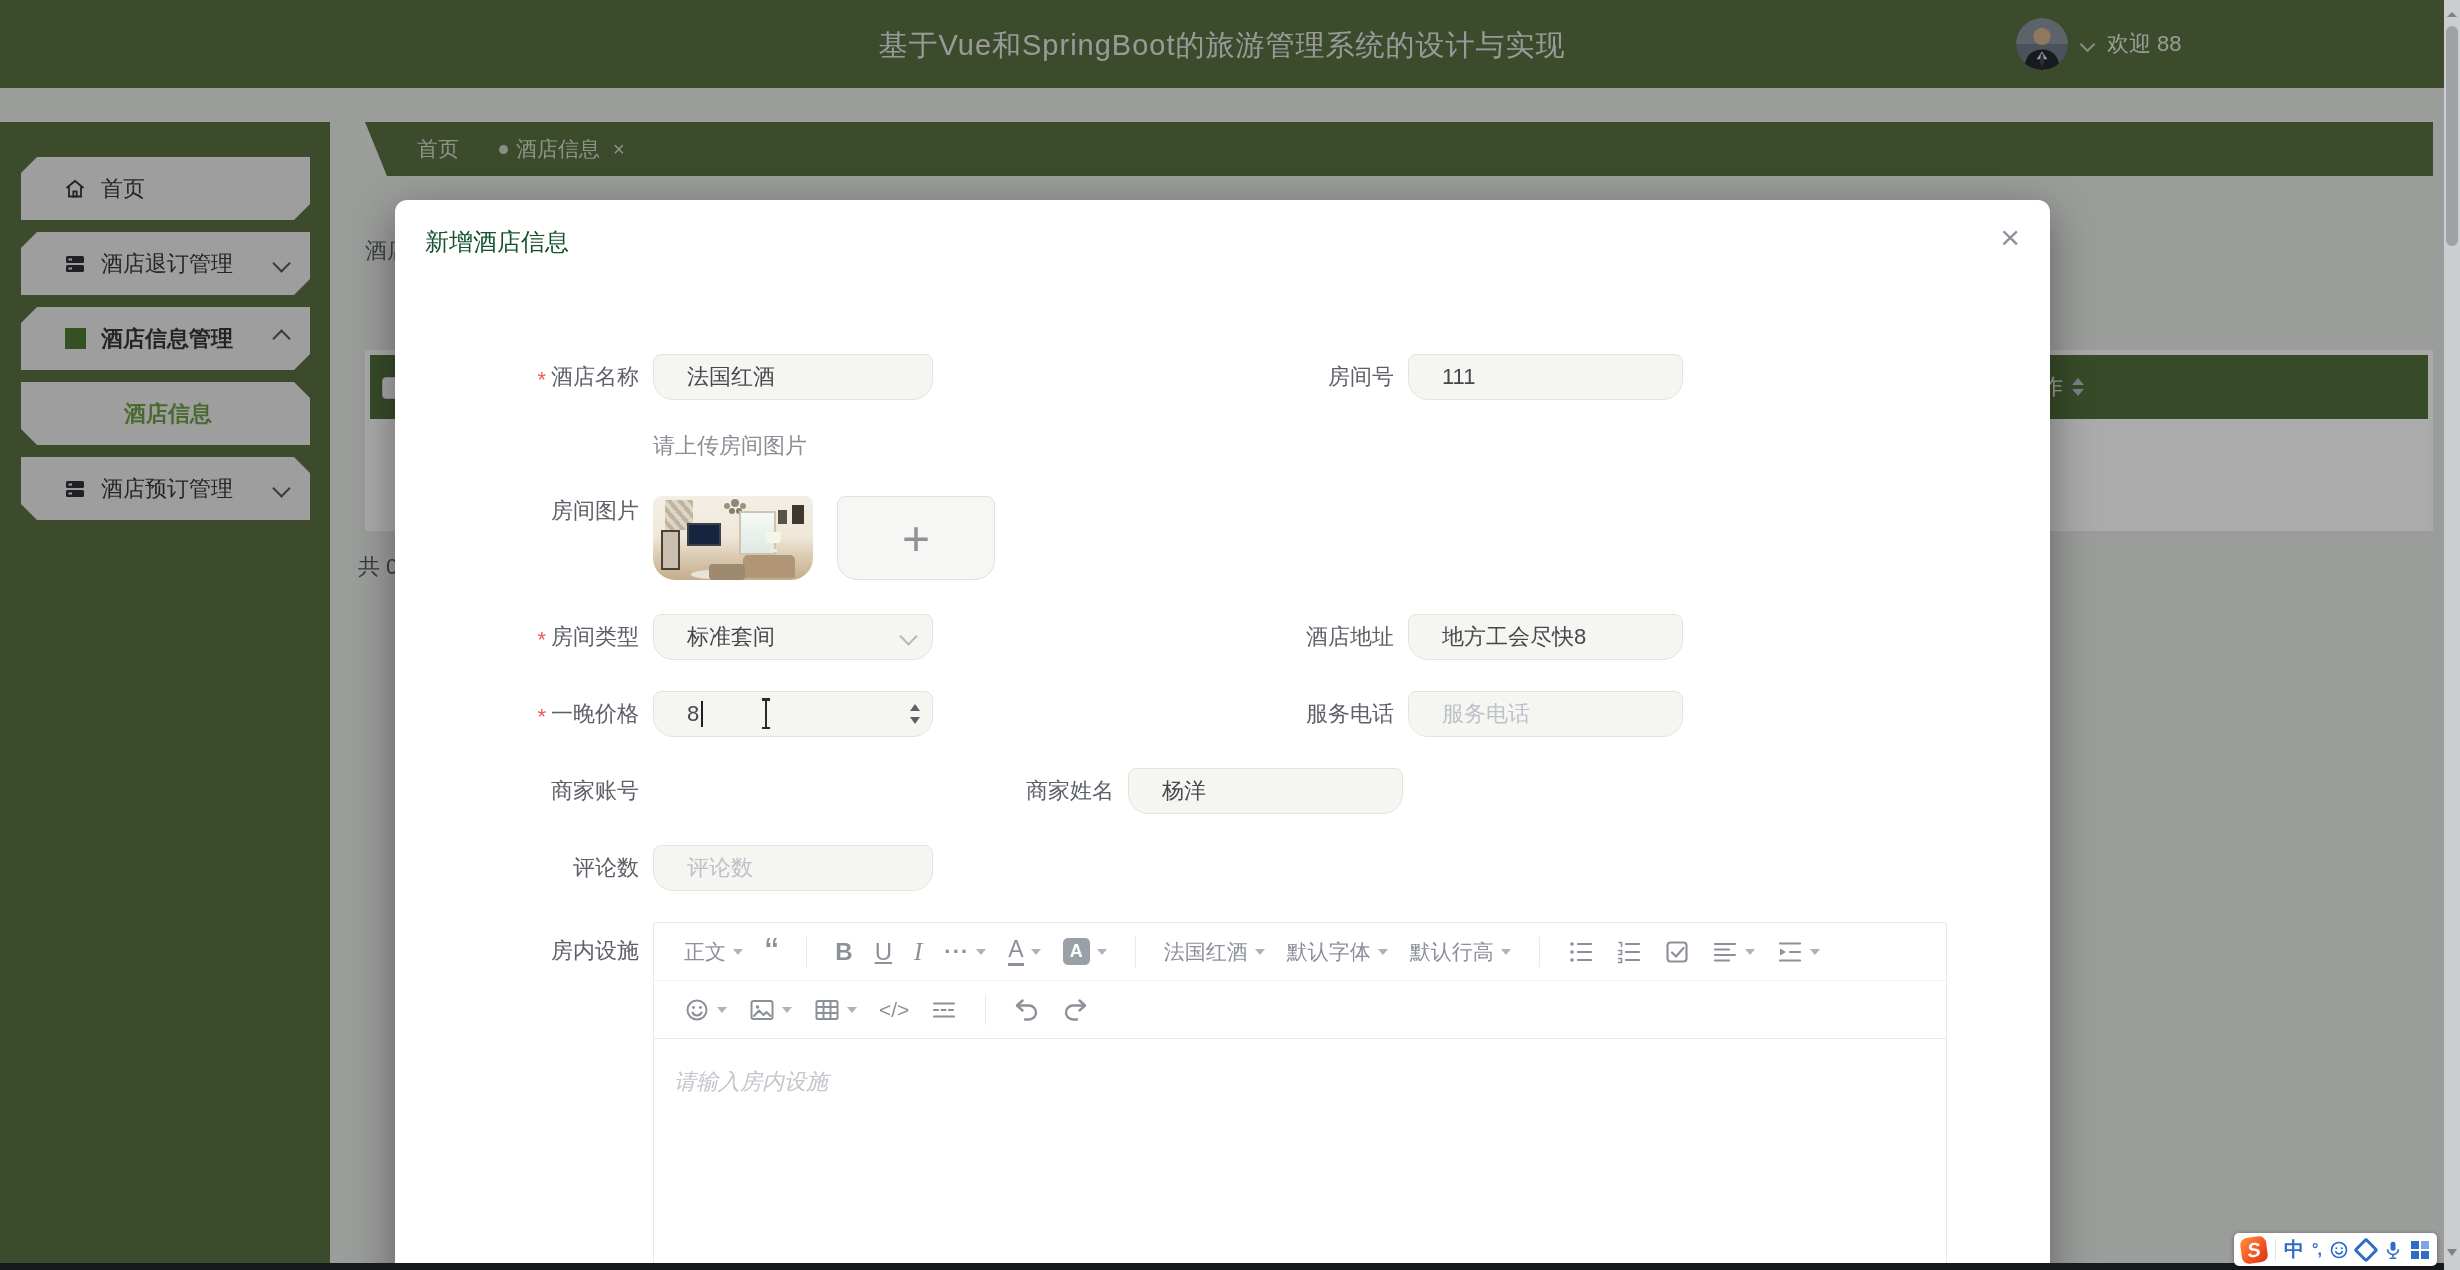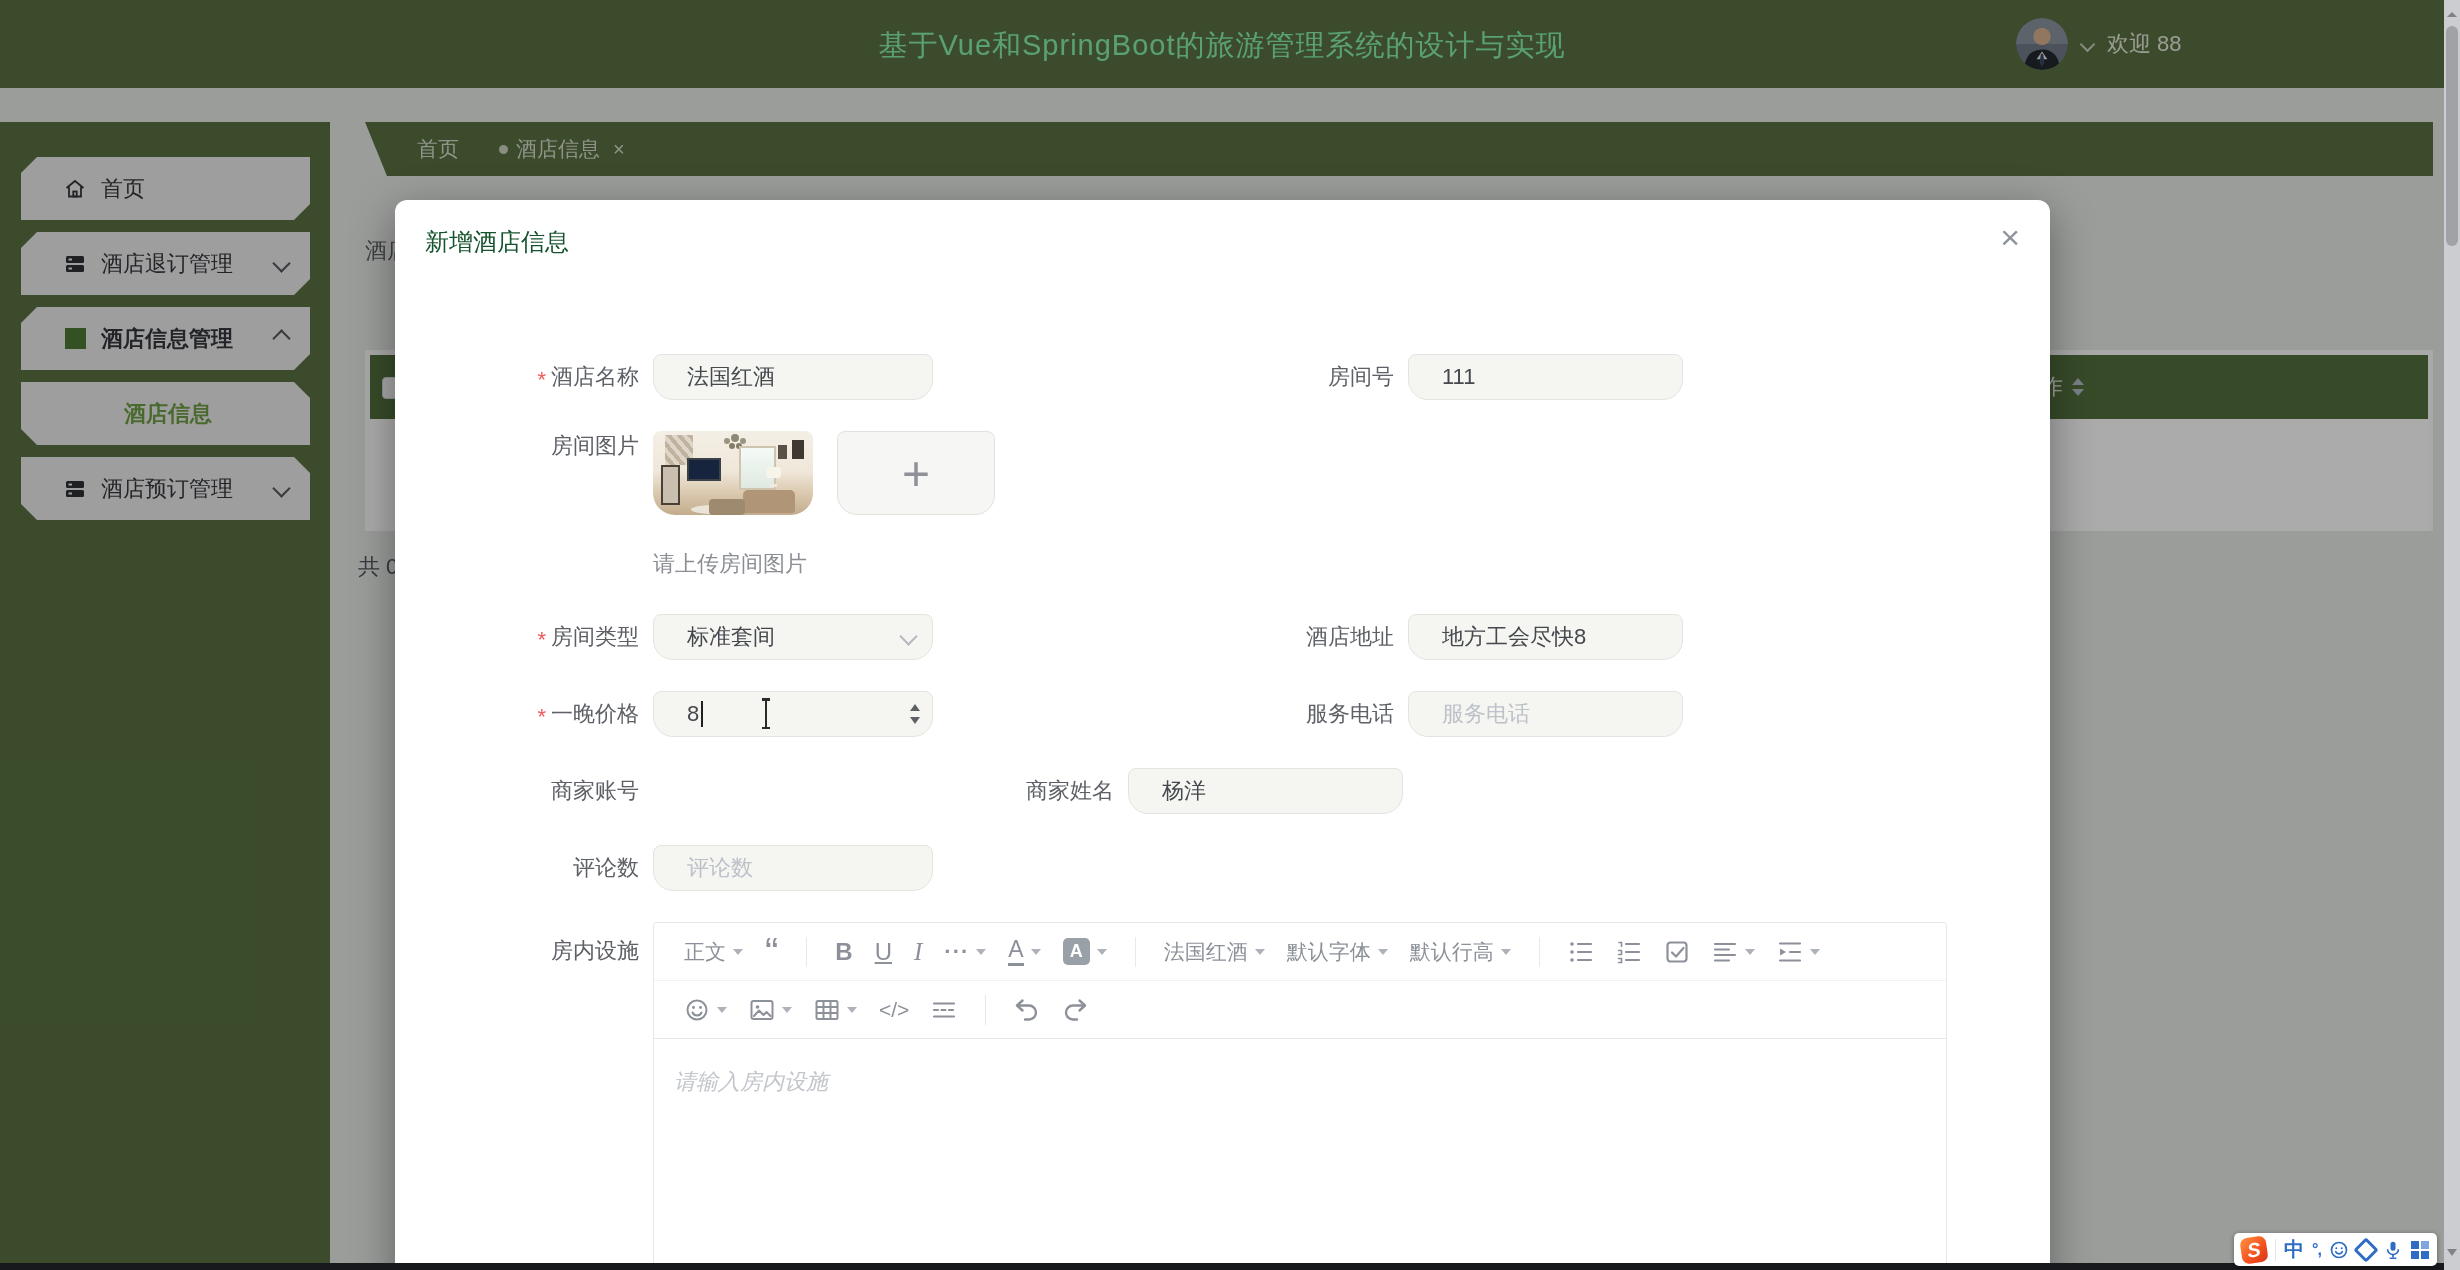--- a/index.html
+++ b/index.html
@@ -2,21 +2,21 @@
 <html><head>
 <meta charset="utf-8">
 <style>
   html,body{margin:0;padding:0}
   .screen{position:relative;width:2460px;height:1270px;overflow:hidden;
     background:#e8eae8;font-family:"Liberation Sans","DejaVu Sans",sans-serif;}
   .page{position:absolute;inset:0;width:2444px;height:1270px;background:#e8eae8;}
 
   
   .app-header{position:absolute;left:0;top:0;width:2444px;height:88px;background:#587140;}
-  .app-title{position:absolute;left:0;right:0;top:26px;text-align:center;font-size:29px;color:#86efac;letter-spacing:1px;}
+  .app-title{position:absolute;left:0;right:0;top:26px;text-align:center;font-size:29px;color:#e5e5e5;letter-spacing:1px;}
   .user-area{position:absolute;left:2016px;top:0;height:88px;display:flex;align-items:center;gap:14px;cursor:pointer;text-align:center;}
   .avatar{width:52px;height:52px;border-radius:50%;overflow:hidden;flex:0 0 auto;}
   .welcome{font-size:22px;color:#e6e9dd;}
 
   
   .chev{display:inline-block;width:11px;height:11px;border-right:2.5px solid #55585d;border-bottom:2.5px solid #55585d;transform:rotate(45deg);}
   .chev.up{transform:rotate(-135deg);}
   .chev.light{width:9px;height:9px;border-color:#c9cec0;}
 
   
@@ -269,20 +269,24 @@
           <input class="tin" value="法国红酒" style="">
         </div>
         <div class="lab r">
           <span>房间号</span>
         </div>
         <div class="fld r">
           <input class="tin" value="111" style="">
         </div>
       </div>
 
+      <div class="frow row-hint">
+        <div class="lab l"></div>
+        <div class="tip">请上传房间图片</div>
+      </div>
       <div class="frow row-upload">
         <div class="lab l">
           <span>房间图片</span>
         </div>
         <div class="upwrap">
           <div class="thumb">
             <span class="t-ladder"></span>
               <span class="t-chand"></span>
               <span class="t-window"></span>
             <span class="t-tv"></span>
@@ -291,24 +295,20 @@
             <span class="t-mirror"></span>
               <span class="t-lamp"></span>
               <span class="t-rug"></span>
             <span class="t-sofa"></span>
               <span class="t-sofa2"></span>
           </div>
           <div class="plusbox">
             <span>+</span>
           </div>
         </div>
-      </div>
-      <div class="frow row-hint">
-        <div class="lab l"></div>
-        <div class="tip">请上传房间图片</div>
       </div>
 
       <div class="frow">
         <div class="lab l">
           <span class="star">*</span>
           <span>房间类型</span>
         </div>
         <div class="fld l">
           <div class="tin">
             <span>标准套间</span>

